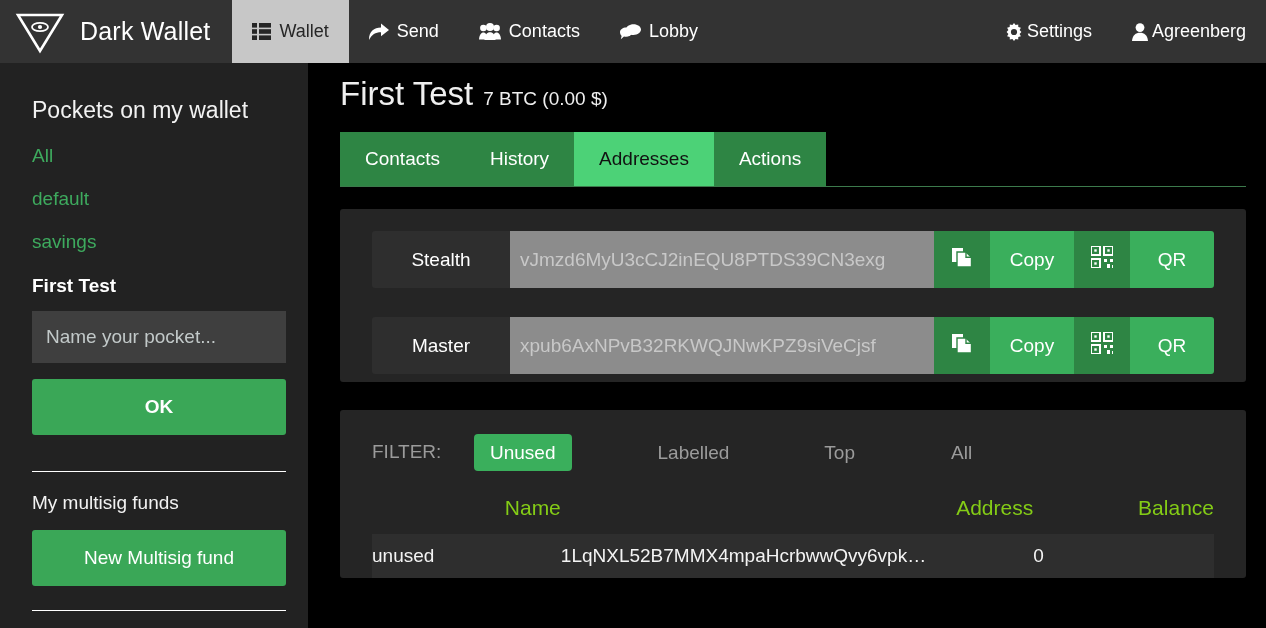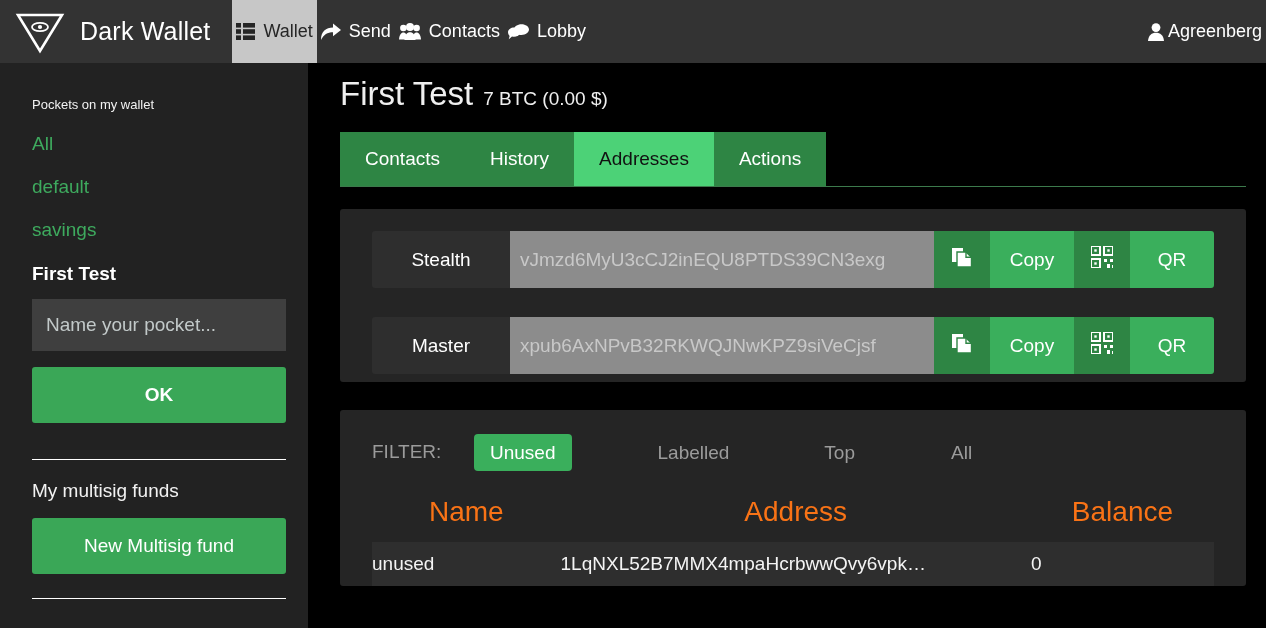--- a/index.html
+++ b/index.html
@@ -20,41 +20,41 @@
   .brand {
     display: flex; align-items: center; gap: 14px;
     padding: 0 22px 0 14px;
     color: #ffffff;
   }
   .brand-logo { width: 52px; height: 44px; display: block; }
   .brand-title { font-size: 25px; font-weight: 400; letter-spacing: .2px; white-space: nowrap; }
 
   .nav-item {
     display: flex; align-items: center; gap: 8px;
-    padding: 0 4px;
+    padding: 0 20px;
     color: #ffffff; font-size: 18px;
     white-space: nowrap;
     cursor: pointer;
   }
   .nav-item.active { background: #c7c7c7; color: #262626; }
   .nav-item .nav-ico { display: inline-flex; align-items: center; }
   .nav-spacer { flex: 1 1 auto; }
   .nav-right { display: flex; align-items: stretch; }
   .nav-right .nav-item { gap: 4px; }
 
   
   .sidebar {
     position: absolute; left: 0; top: 63px;
     width: 308px; height: 565px;
     background: #222222;
     padding: 0 32px;
     overflow: hidden;
   }
   .sidebar-heading {
-    color: #f2f2f2; font-size: 13px; font-weight: 400;
+    color: #f2f2f2; font-size: 23px; font-weight: 400;
     padding-top: 34px;
   }
   .pocket-link {
     color: #3eaa5e; font-size: 19px;
     margin-top: 21px; cursor: pointer;
     display: block;
   }
   .pocket-current {
     color: #ffffff; font-size: 19px; font-weight: bold;
     margin-top: 22px;
@@ -153,22 +153,22 @@
     padding: 9px 16px; line-height: 1;
     font-family: "Liberation Sans", sans-serif;
   }
   .filter-btn.active { background: #3aaf5c; color: #ffffff; }
   .filter-btn.pos2 { margin-left: 70px; }
   .filter-btn.pos3 { margin-left: 63px; }
   .filter-btn.pos4 { margin-left: 64px; }
 
   .addr-table { width: 100%; border-collapse: collapse; margin-top: 24px; }
   .addr-table th {
-    text-align: center; font-weight: 400;
-    color: #f97316; font-size: 28px;
+    text-align: right; font-weight: 400;
+    color: #84cc16; font-size: 21px;
     padding: 0 0 14px 0;
   }
   .addr-table td {
     color: #f4f4f4; font-size: 19px;
     padding: 11px 0; background: #2e2e2e;
   }
   .col-name { width: 212px; }
   .col-addr { width: 492px; }
   .col-bal  { width: 200px; }
 </style>
@@ -231,20 +231,29 @@
         <path d="M13.5 1.2 C17.6 1.2 21 3.6 21 6.6 C21 9.6 17.6 12 13.5 12 C12.6 12 11.8 11.9 11 11.7 L7.4 13.6 L8.2 10.8 C6.6 9.8 6 8.3 6 6.6 C6 3.6 9.4 1.2 13.5 1.2 Z" fill="currentColor"></path>
         <path d="M6.2 4.4 C9.6 4.4 12.4 6.5 12.4 9.1 C12.4 11.7 9.6 13.8 6.2 13.8 C5.4 13.8 4.7 13.7 4 13.5 L0.8 16.3 L1.6 12.9 C0.6 12 0 10.6 0 9.1 C0 6.5 2.8 4.4 6.2 4.4 Z" fill="currentColor"></path>
       </svg>
     </span>
     <span>Lobby</span>
   </div>
 
   <div class="nav-spacer"></div>
 
   <div class="nav-right">
+    <div class="nav-item">
+      <span class="nav-ico">
+        <svg width="18" height="18" viewBox="0 0 18 18" xmlns="http://www.w3.org/2000/svg">
+          <path d="M9 0 L10.6 2.1 L13.2 1.4 L13.3 4.1 L15.9 4.8 L14.6 7.1 L16.4 9 L14.6 10.9 L15.9 13.2 L13.3 13.9 L13.2 16.6 L10.6 15.9 L9 18 L7.4 15.9 L4.8 16.6 L4.7 13.9 L2.1 13.2 L3.4 10.9 L1.6 9 L3.4 7.1 L2.1 4.8 L4.7 4.1 L4.8 1.4 L7.4 2.1 Z" fill="currentColor"></path>
+          <circle cx="9" cy="9" r="3.1" fill="#333333"></circle>
+        </svg>
+      </span>
+      <span>Settings</span>
+    </div>
     <div class="nav-item">
       <span class="nav-ico">
         <svg width="16" height="18" viewBox="0 0 16 18" xmlns="http://www.w3.org/2000/svg">
           <circle cx="8" cy="4.6" r="4.4" fill="currentColor"></circle>
           <path d="M0 18 C0.5 12.2 3.8 9.8 8 9.8 C12.2 9.8 15.5 12.2 16 18 Z" fill="currentColor"></path>
         </svg>
       </span>
       <span>Agreenberg</span>
     </div>
   </div>

